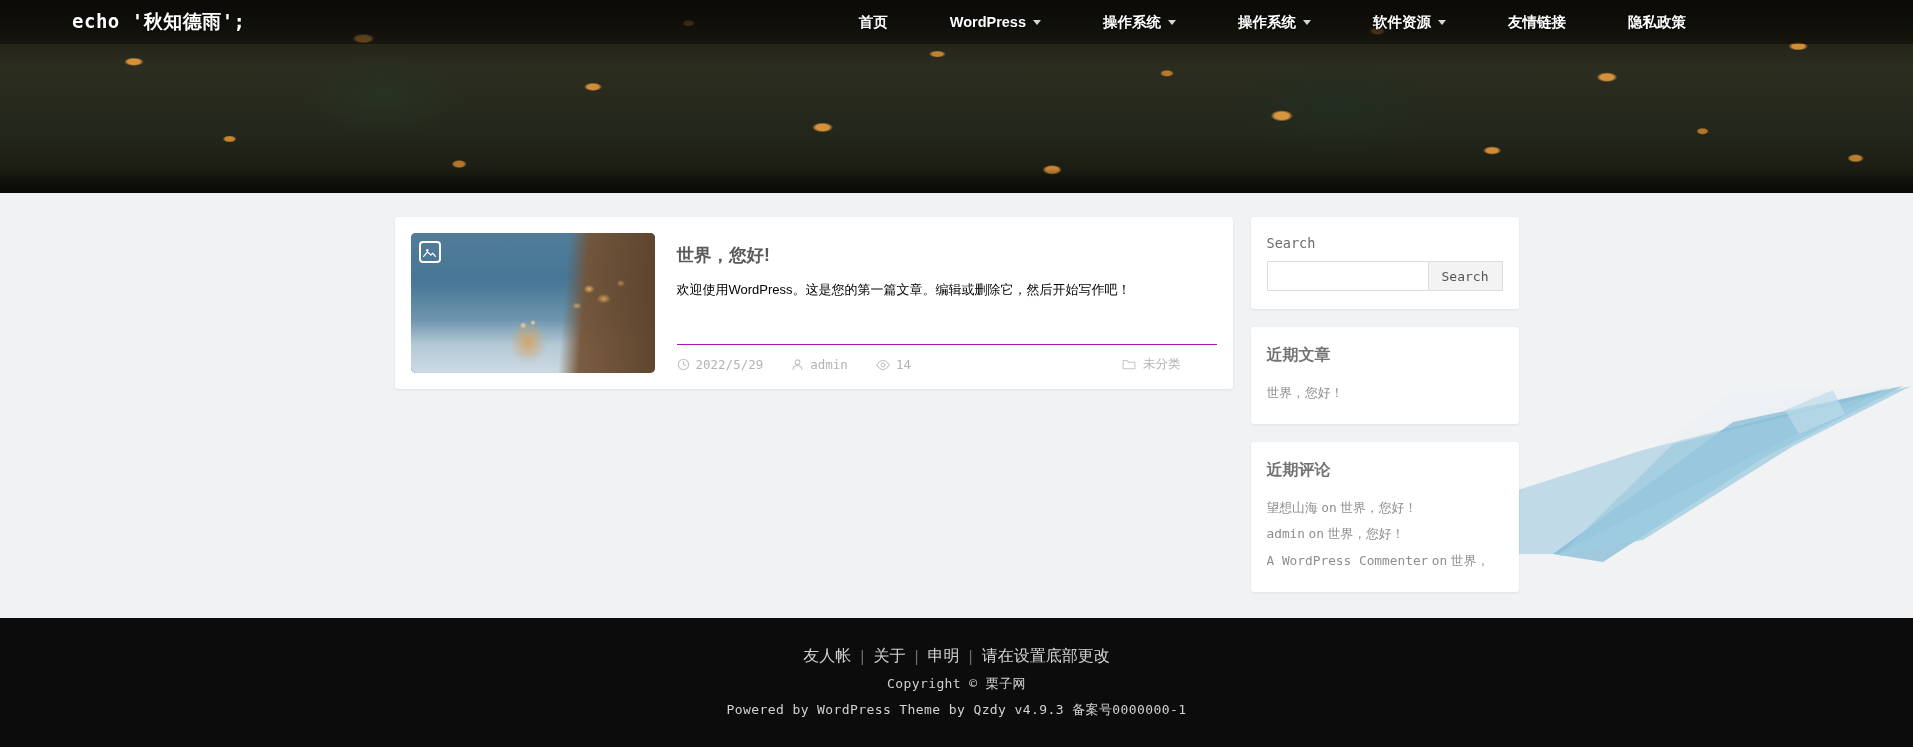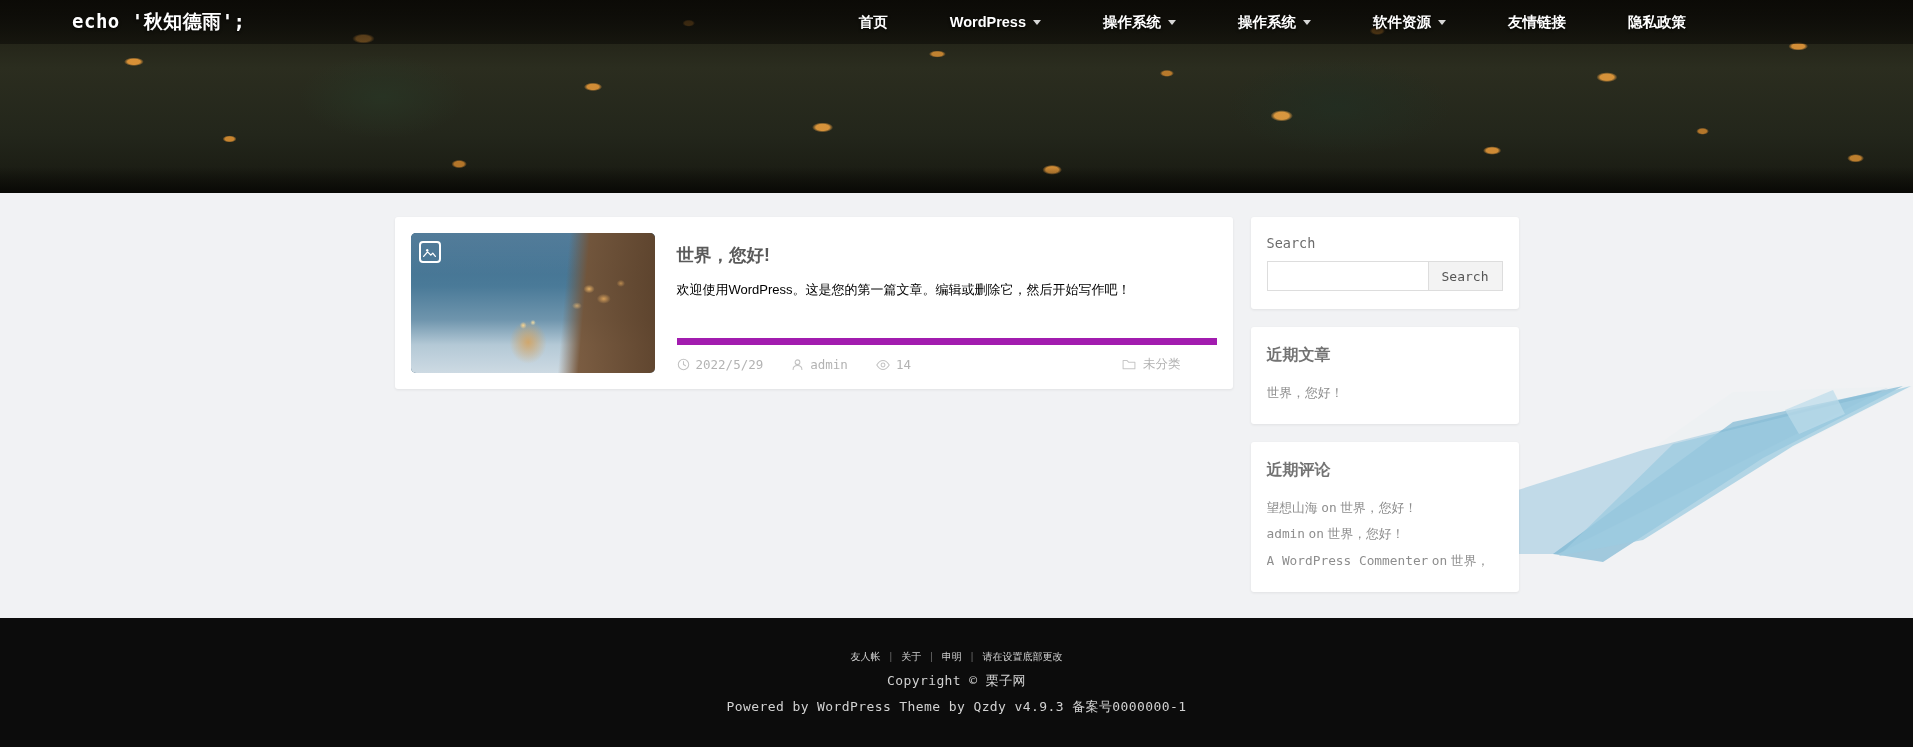--- a/index.html
+++ b/index.html
@@ -188,21 +188,21 @@
     cursor: pointer;
   }
   .post-excerpt {
     margin-top: 13px;
     font-size: 13px;
     color: #000000;
     line-height: 1.6;
   }
   .post-meta {
     margin-top: auto;
-    border-top: 7px solid #a21caf;
+    border-top: 1px solid #a21caf;
     padding-top: 11px;
     display: flex;
     align-items: center;
     font-size: 12.5px;
     color: #b3b3b3;
     font-family: "DejaVu Sans Mono", "Liberation Mono", monospace;
   }
   .meta-item {
     display: flex;
     align-items: center;
@@ -284,21 +284,21 @@
     color: #cfcfcf;
     display: flex;
     flex-direction: column;
     align-items: center;
     justify-content: center;
     gap: 8px;
   }
   .footer-links {
     display: flex;
     align-items: center;
-    font-size: 10px;
+    font-size: 16px;
     color: #d2d2d2;
   }
   .footer-links span.lnk { cursor: pointer; padding: 0 9px; }
   .footer-links span.sep { color: #6a6a6a; }
   .footer-line {
     font-size: 13px;
     color: #d2d2d2;
     font-family: "DejaVu Sans Mono", "Liberation Mono", monospace;
     letter-spacing: .4px;
   }

